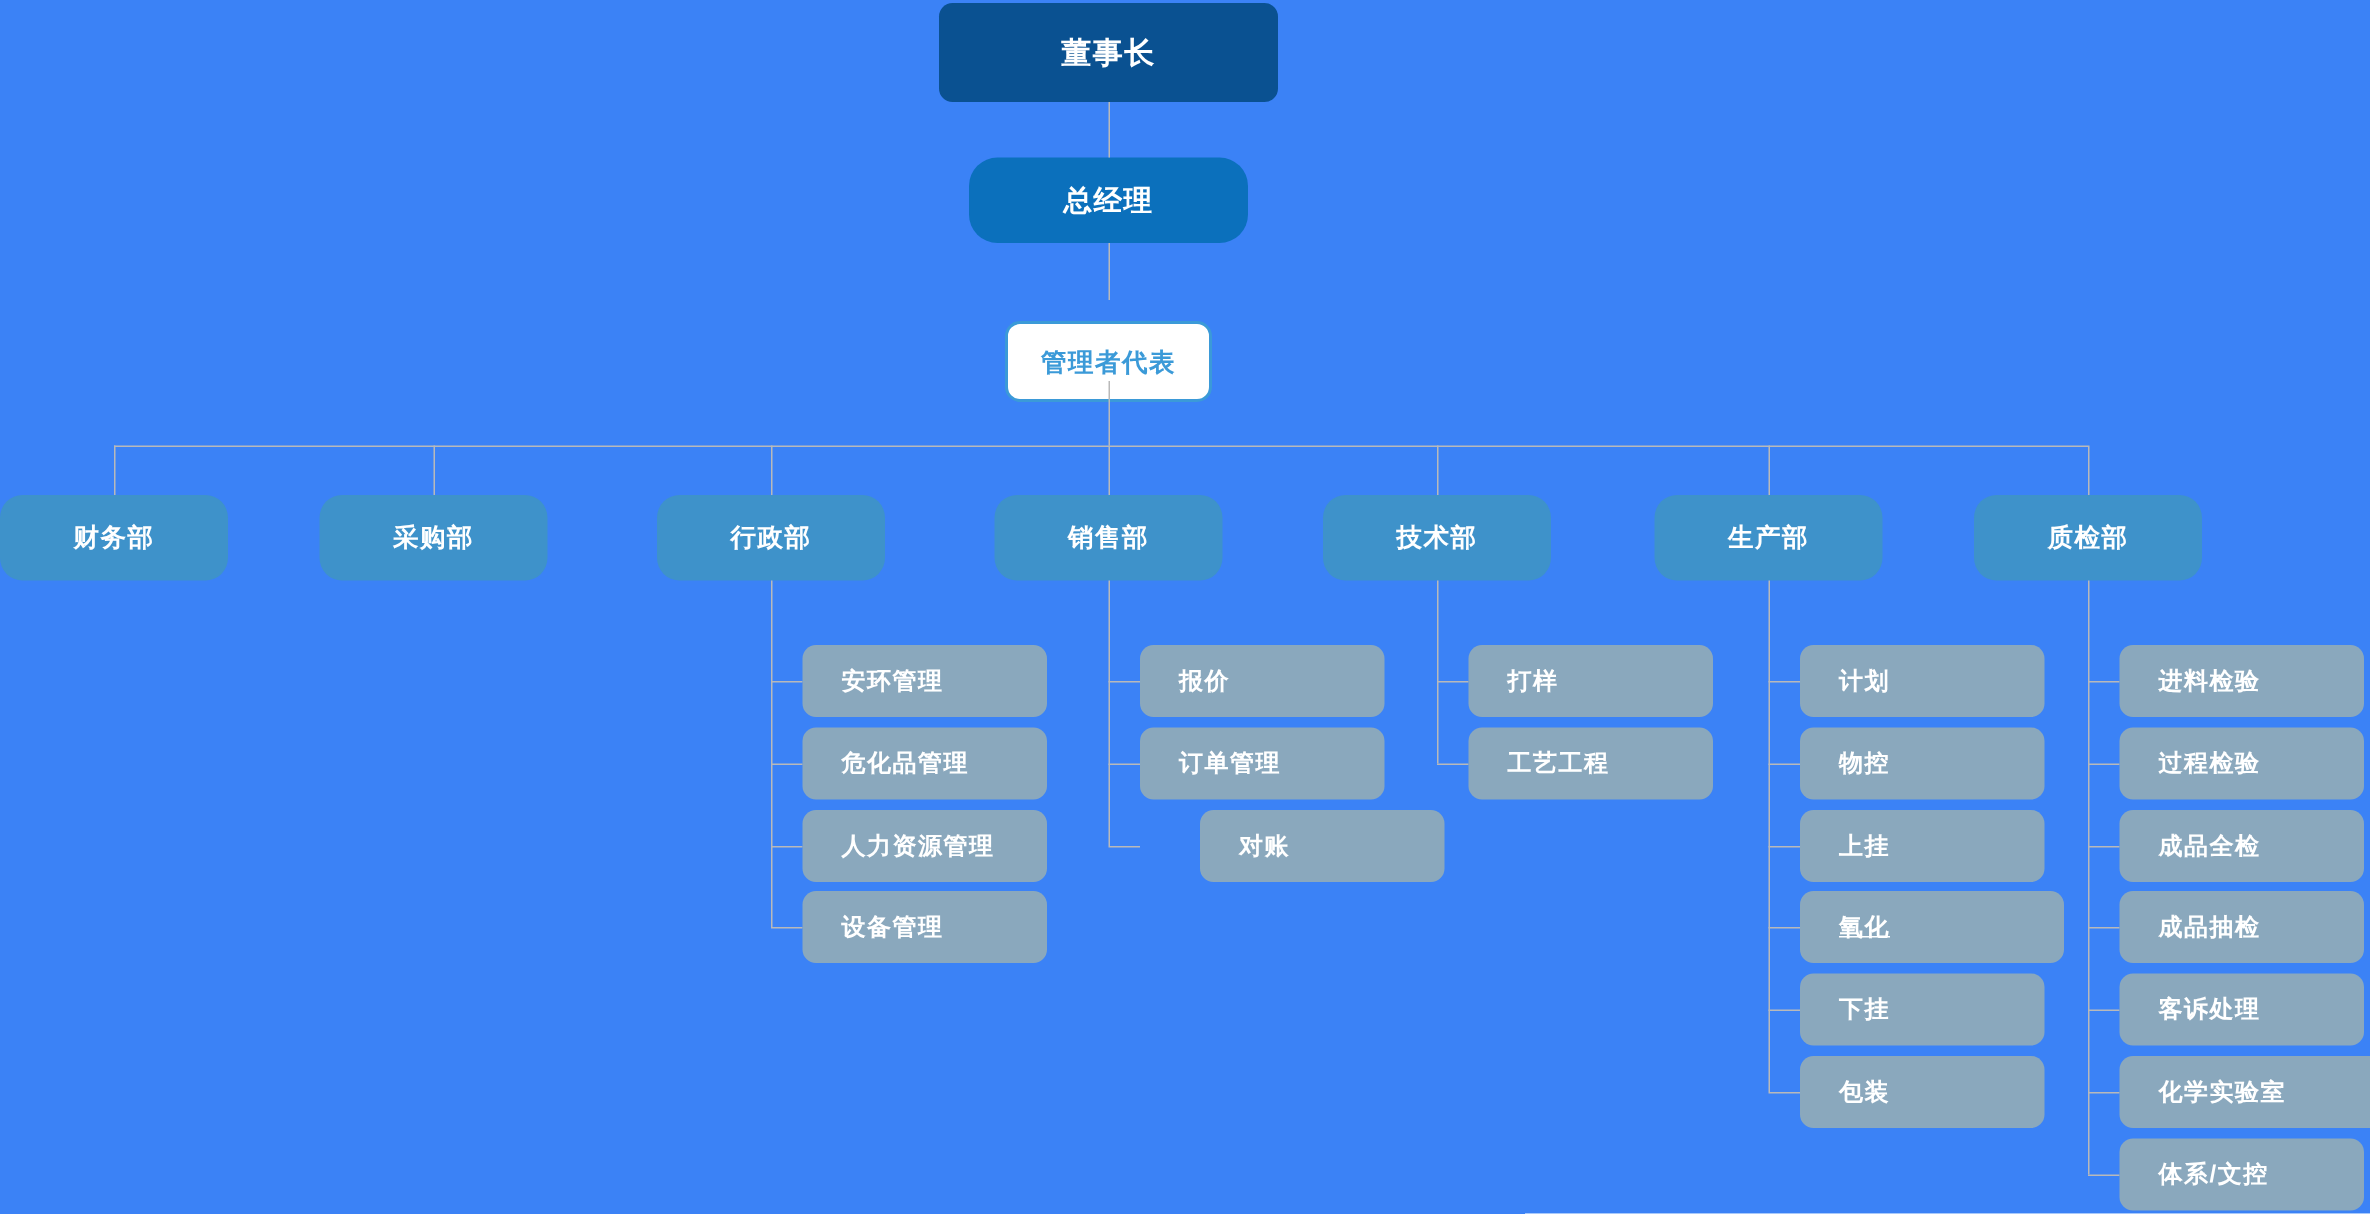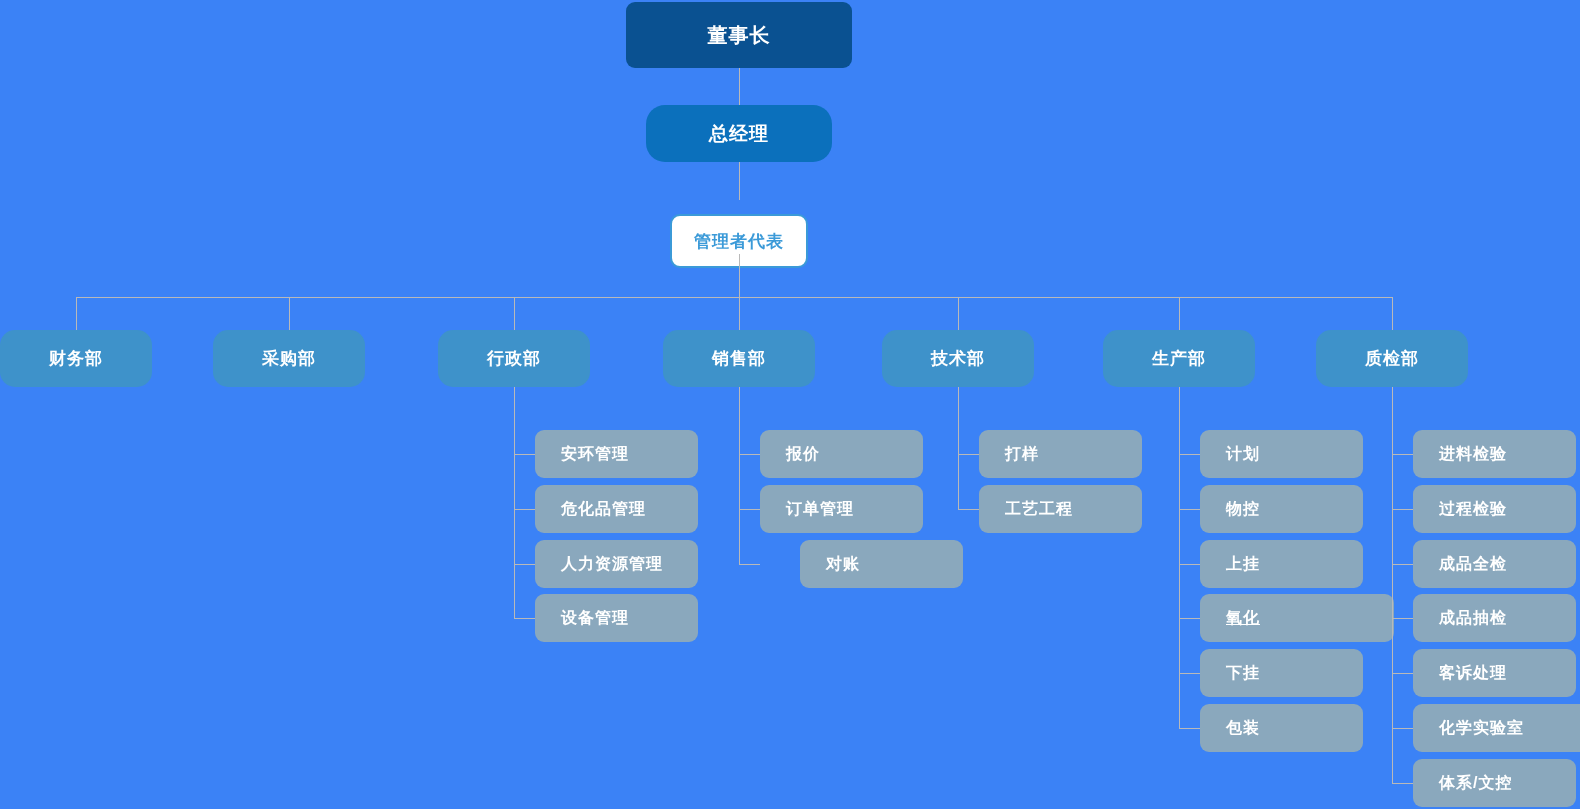--- a/index.html
+++ b/index.html
@@ -87,21 +87,21 @@
       <div class="hline" style="left: 958px; top: 509px; width: 21px;"></div>
       <div class="sub" style="left: 979px; top: 485px; width: 163px; height: 48px;">工艺工程</div>
       <div class="vline" style="left: 1179px; top: 387px; height: 341px;"></div>
       <div class="hline" style="left: 1179px; top: 454px; width: 21px;"></div>
       <div class="sub" style="left: 1200px; top: 430px; width: 163px; height: 48px;">计划</div>
       <div class="hline" style="left: 1179px; top: 509px; width: 21px;"></div>
       <div class="sub" style="left: 1200px; top: 485px; width: 163px; height: 48px;">物控</div>
       <div class="hline" style="left: 1179px; top: 564px; width: 21px;"></div>
       <div class="sub" style="left: 1200px; top: 540px; width: 163px; height: 48px;">上挂</div>
       <div class="hline" style="left: 1179px; top: 618px; width: 21px;"></div>
-      <div class="sub" style="left: 1200px; top: 594px; width: 194px; height: 48px; text-decoration: underline;">氧化</div>
+      <div class="sub" style="left: 1200px; top: 594px; width: 176px; height: 48px; text-decoration: underline;">氧化</div>
       <div class="hline" style="left: 1179px; top: 673px; width: 21px;"></div>
       <div class="sub" style="left: 1200px; top: 649px; width: 163px; height: 48px;">下挂</div>
       <div class="hline" style="left: 1179px; top: 728px; width: 21px;"></div>
       <div class="sub" style="left: 1200px; top: 704px; width: 163px; height: 48px;">包装</div>
       <div class="vline" style="left: 1392px; top: 387px; height: 396px;"></div>
       <div class="hline" style="left: 1392px; top: 454px; width: 21px;"></div>
       <div class="sub" style="left: 1413px; top: 430px; width: 163px; height: 48px;">进料检验</div>
       <div class="hline" style="left: 1392px; top: 509px; width: 21px;"></div>
       <div class="sub" style="left: 1413px; top: 485px; width: 163px; height: 48px;">过程检验</div>
       <div class="hline" style="left: 1392px; top: 564px; width: 21px;"></div>

